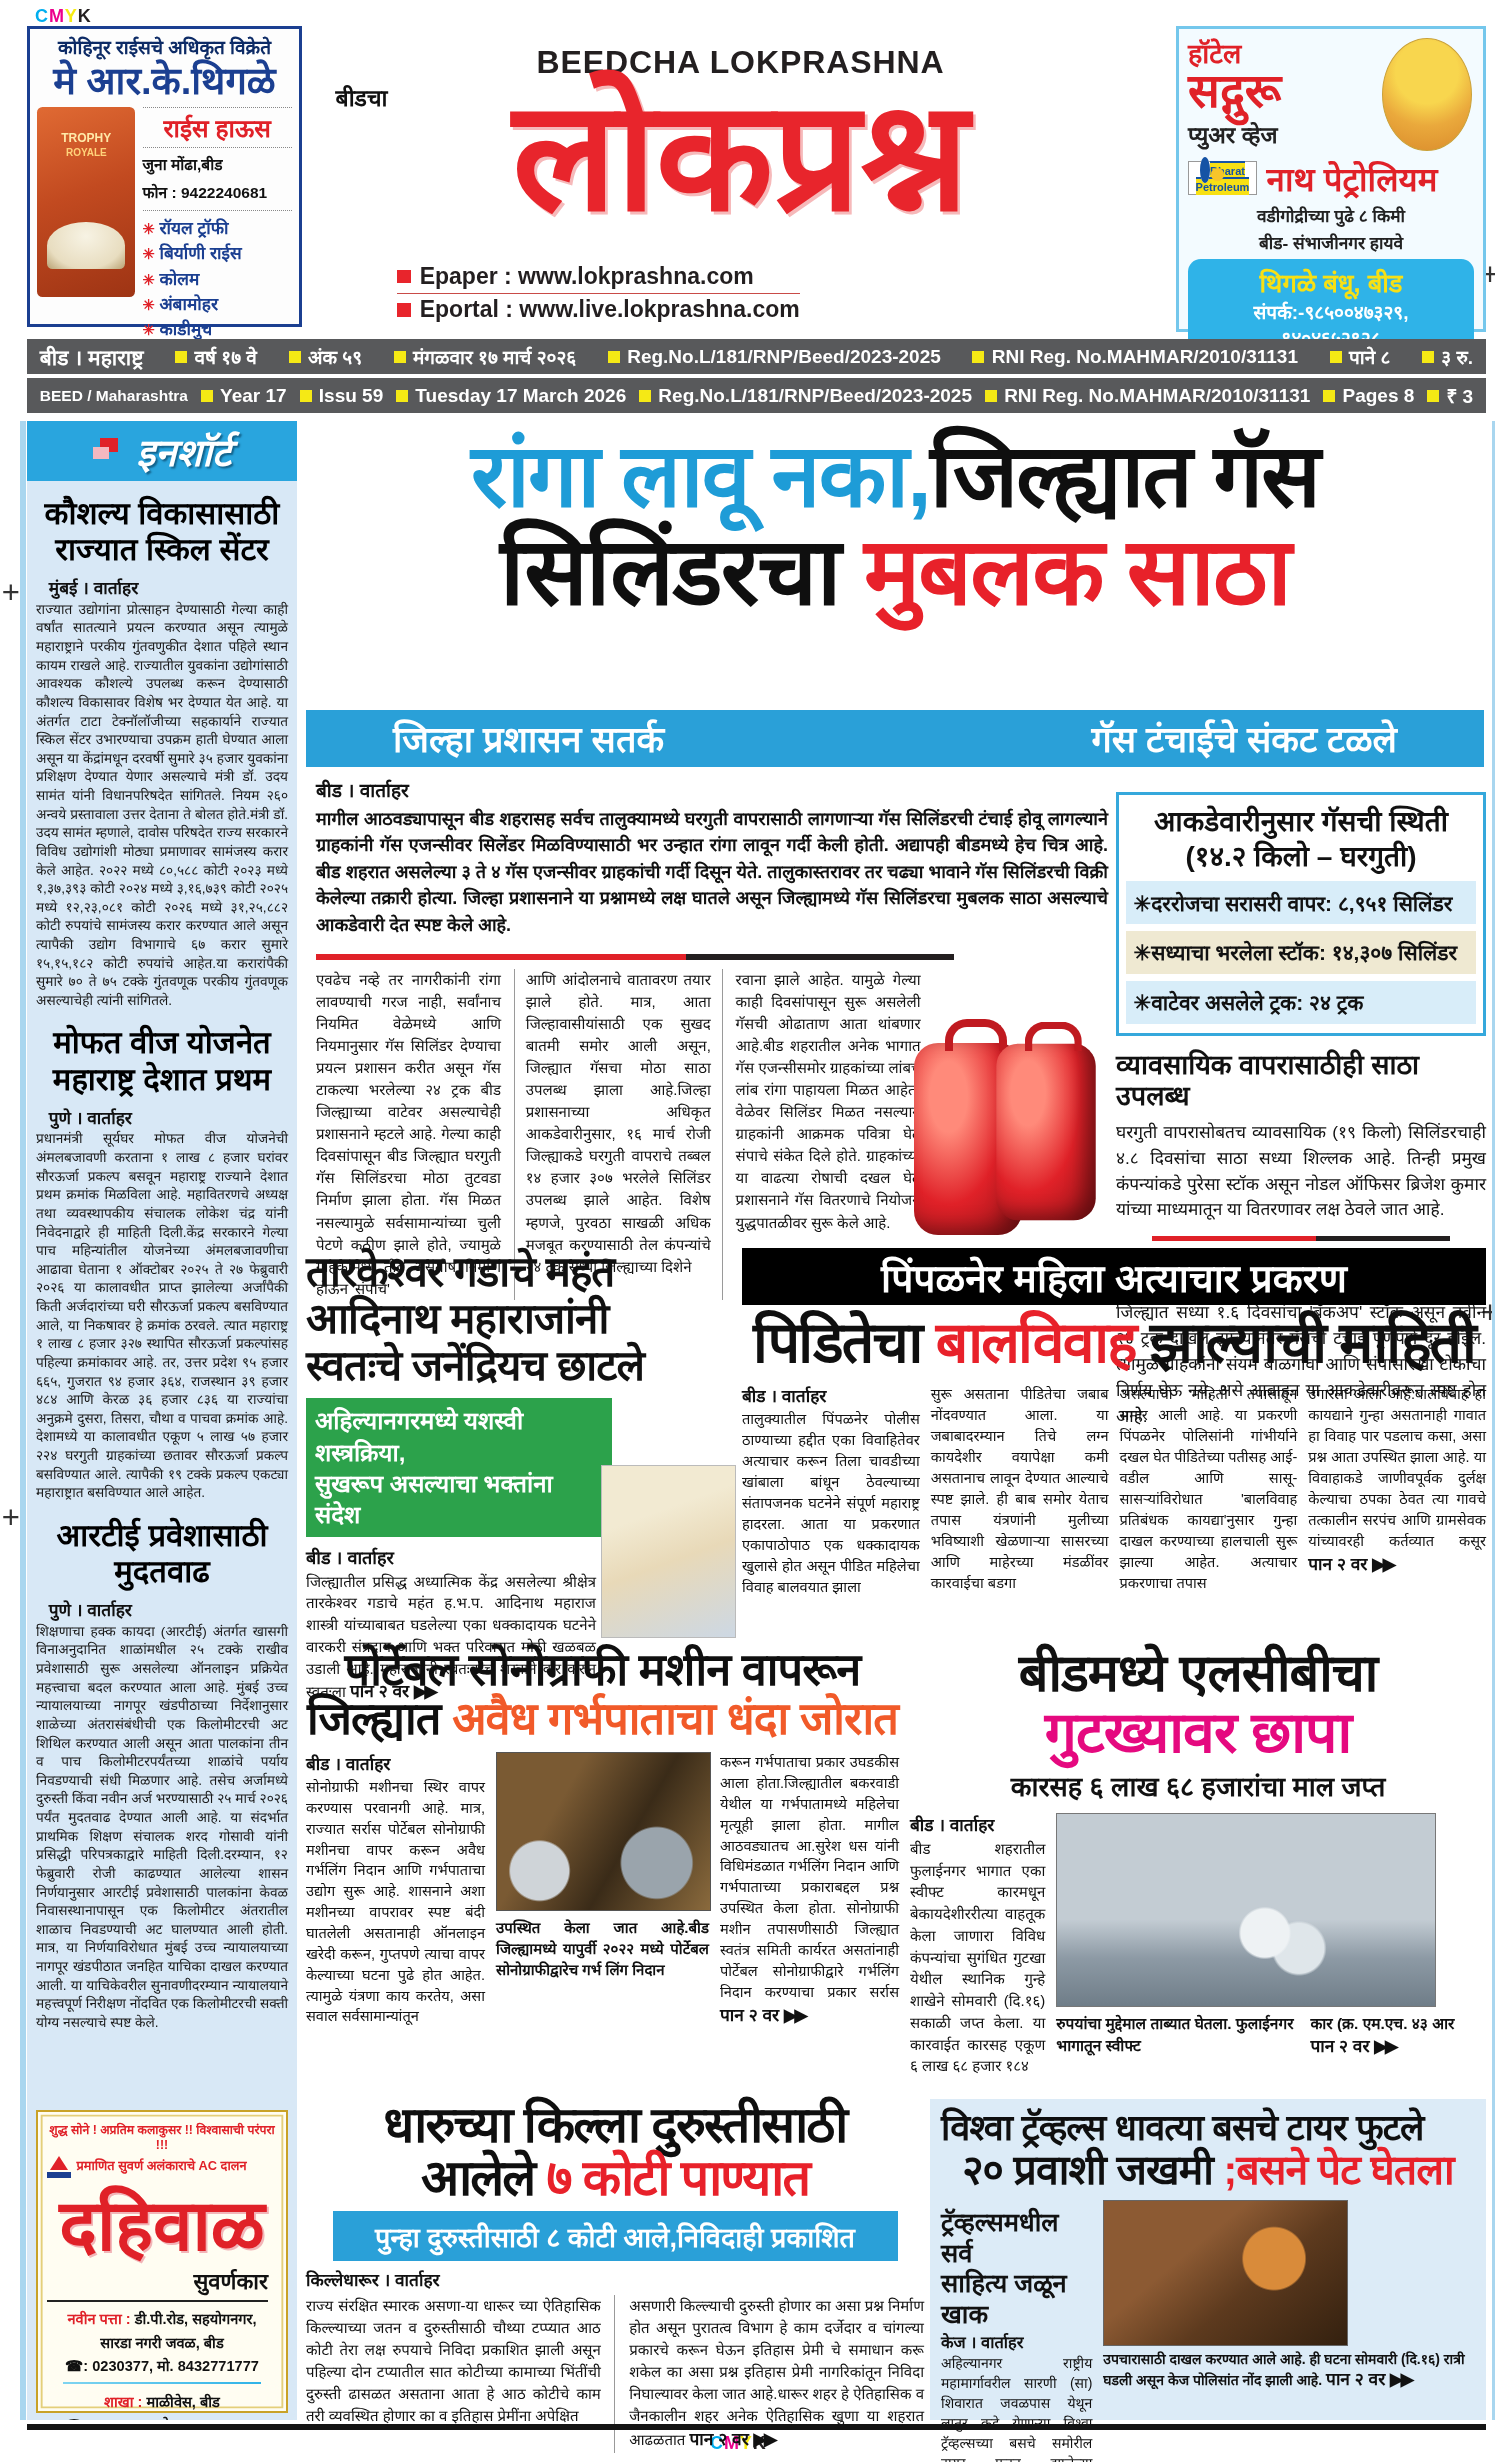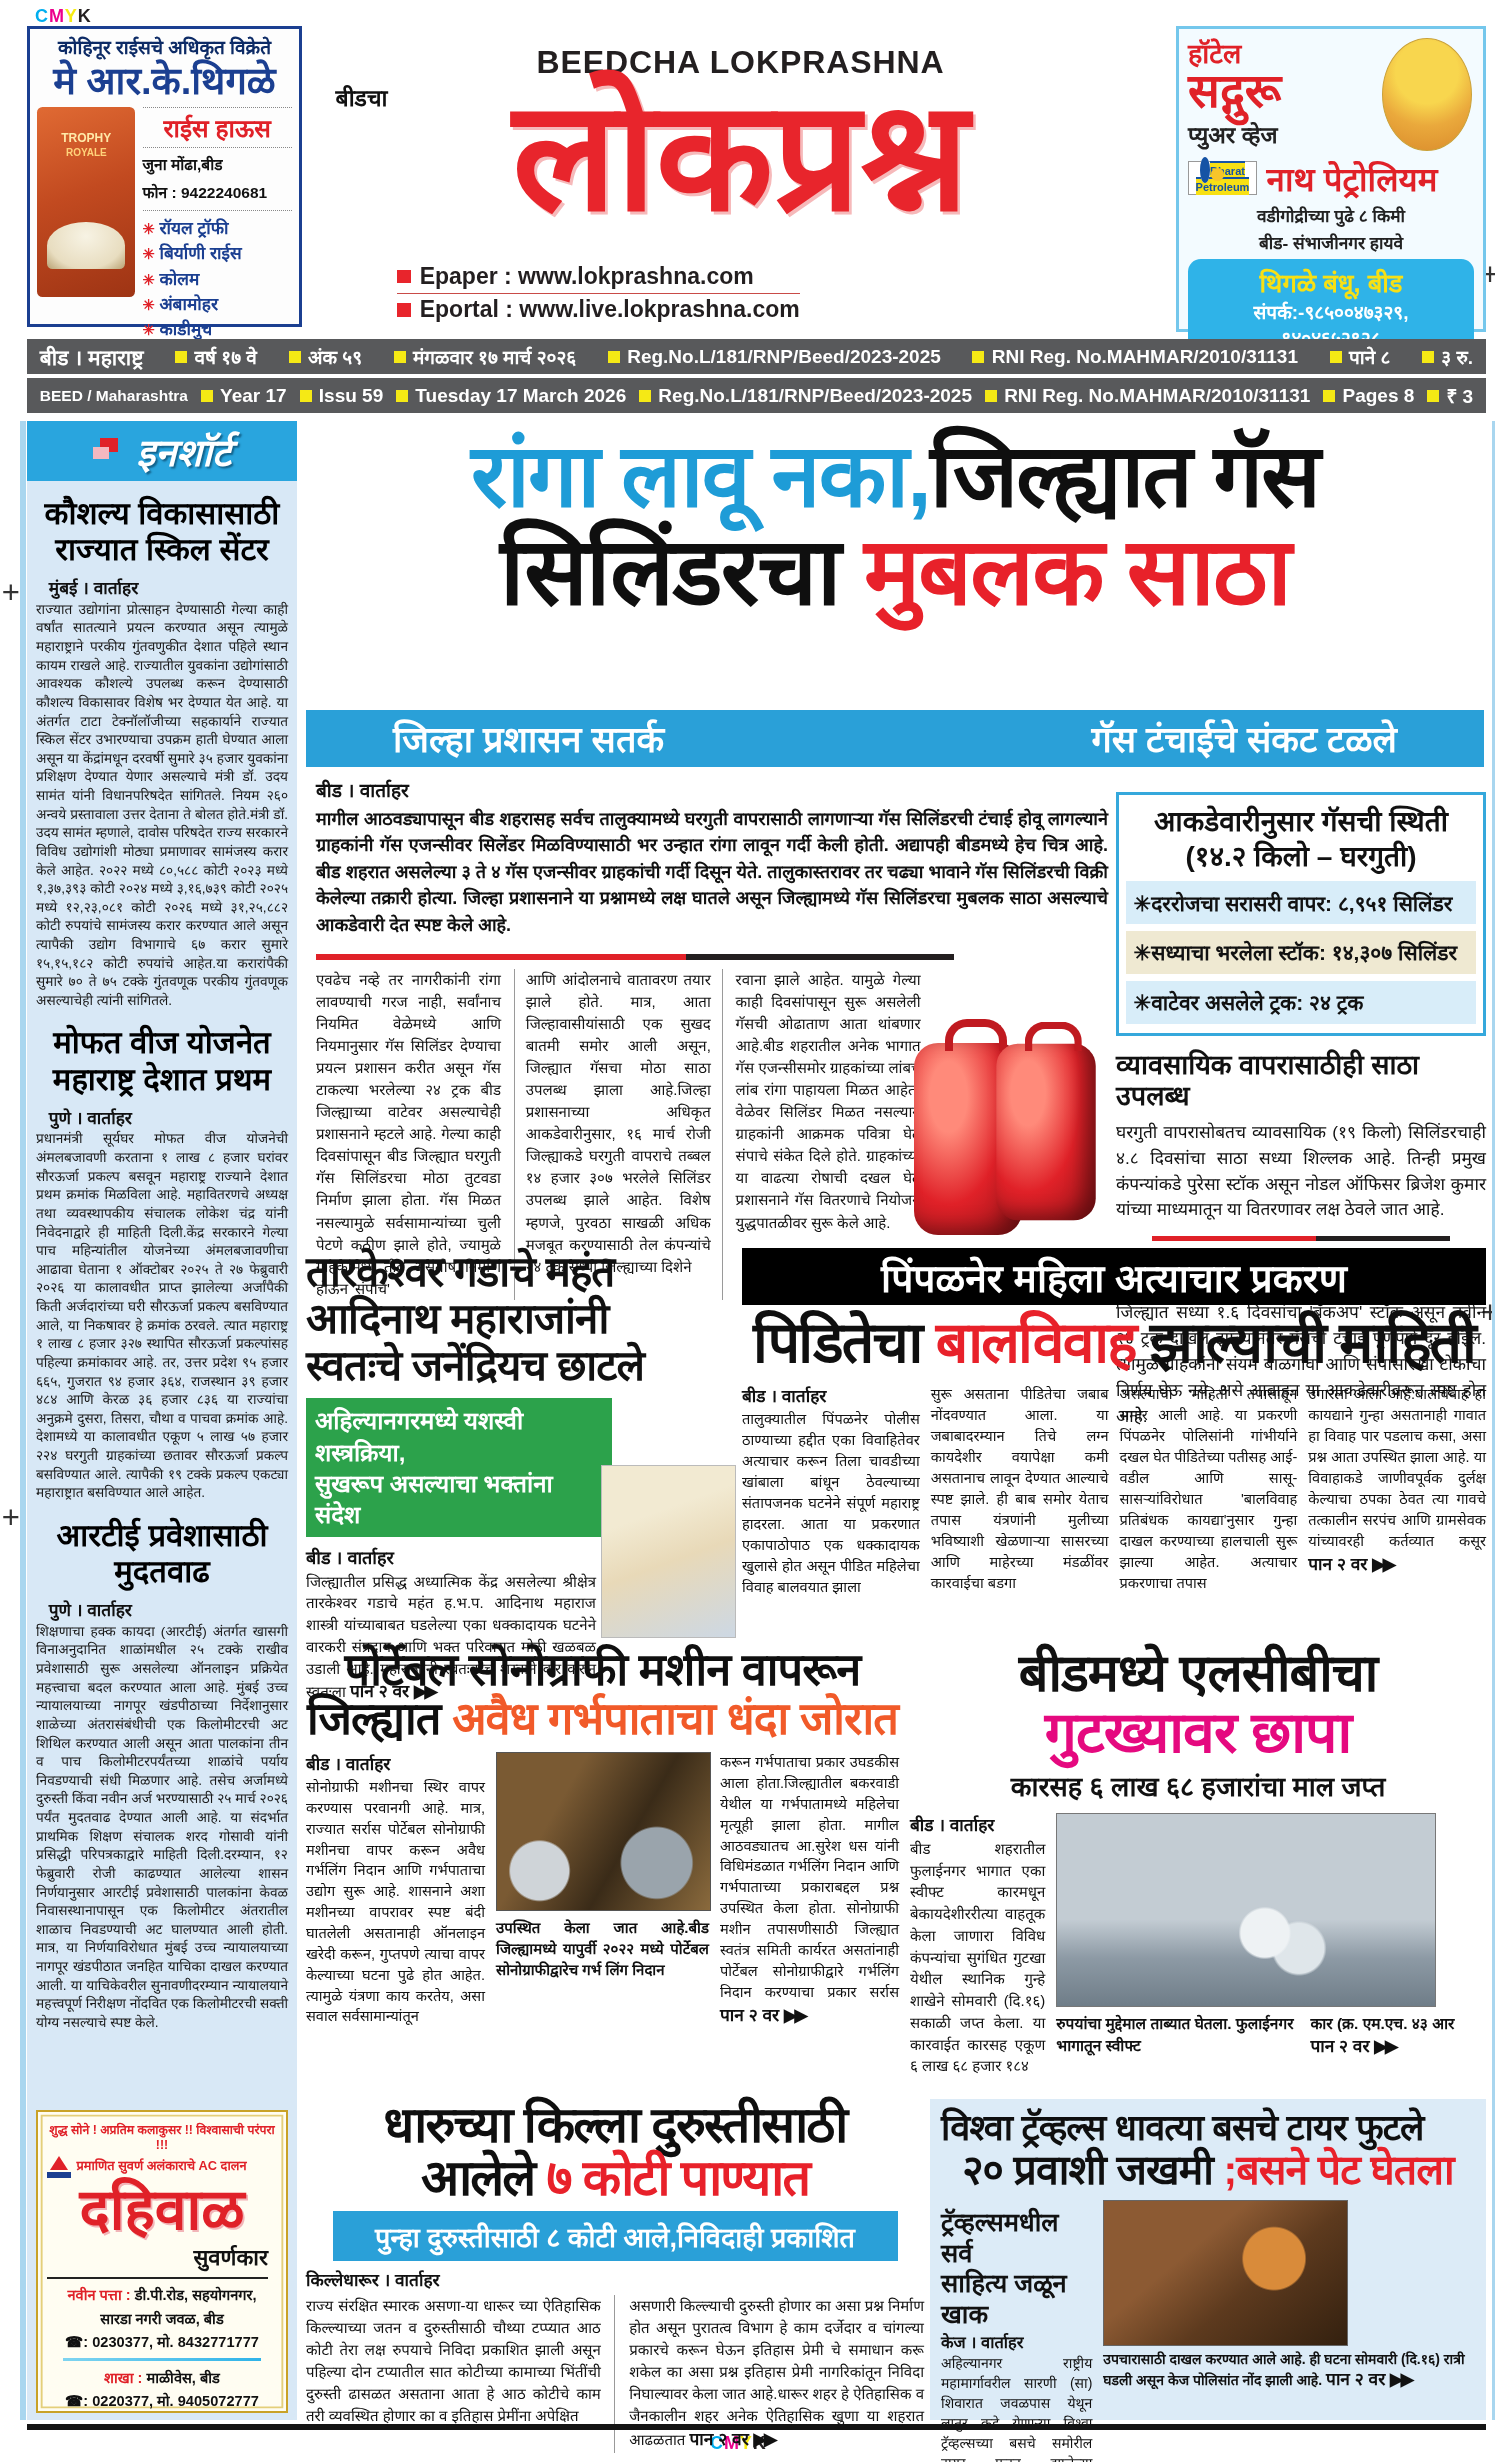--- a/index.html
+++ b/index.html
@@ -70,21 +70,21 @@
   .rail-by{font-size:17.3px;font-weight:bold;margin:7.3px 0 1.8px 12.8px;}
   .rail-body{font-size:13.7px;line-height:1.36;text-align:justify;color:#1a1a1a;}
   
   .rail-ad{position:absolute;left:9px;right:9px;top:1689px;height:303px;background:#fffdf2;
            border:2.7px solid #c9a227;box-shadow:0 0 0 2.7px #fffdf2 inset,0 0 0 4.6px #e4cf7a inset;padding:9px 9px;box-sizing:border-box;}
   .dah-tag{color:#e02128;font-size:12.3px;font-weight:bold;text-align:center;}
   .dah-cert{color:#e02128;font-size:12.8px;font-weight:bold;margin-top:3.6px;display:flex;align-items:flex-start;gap:5.5px;}
   .dah-logo{width:24px;height:22px;position:relative;flex:0 0 auto;}
   .dah-logo:before{content:"";position:absolute;left:2.7px;top:0;border-left:9px solid transparent;border-right:9px solid transparent;border-bottom:14.6px solid #e02128;}
   .dah-logo:after{content:"";position:absolute;left:0;bottom:0;width:24px;height:5.5px;background:#1b3f91;}
-  .dah-name{color:#e02128;font-size:57px;font-weight:900;text-align:center;line-height:1.05;margin-top:2px;text-shadow:1.8px 1.8px 0 #f2b5b8;}
+  .dah-name{color:#e02128;font-size:71px;font-weight:900;text-align:center;line-height:1.05;margin-top:11px;text-shadow:1.8px 1.8px 0 #f2b5b8;}
   .dah-sub{font-size:22px;font-weight:800;text-align:right;margin:1.8px 9px 5.5px 0;border-bottom:2.7px solid #222;padding-bottom:5.5px;}
   .dah-line{font-size:14.6px;font-weight:bold;text-align:center;margin-top:3.6px;}
   .dah-line .lab{color:#e02128;}
   .dah-div{height:2.7px;background:linear-gradient(to right,#7fd4f0,#2fb3e8);margin:6.4px 16.4px;}
   
   .lead-head{left:306px;top:429px;width:1178px;text-align:center;font-weight:900;line-height:1.06;letter-spacing:-1.8px;}
   .lead-h1{font-size:88px;}
   .lead-h2{font-size:94px;}
   .blue-t{color:#1e9cd7;} .red-t{color:#e8212a;} .black-t{color:#0f0f0f;}
   .kicker{left:306px;top:710px;width:1178px;height:57px;background:#2aa0d8;color:#fff;display:flex;align-items:center;

